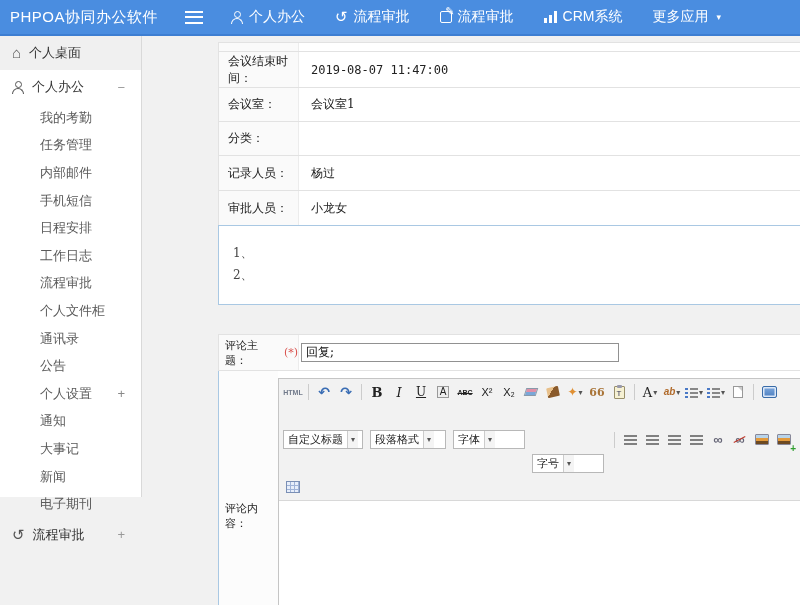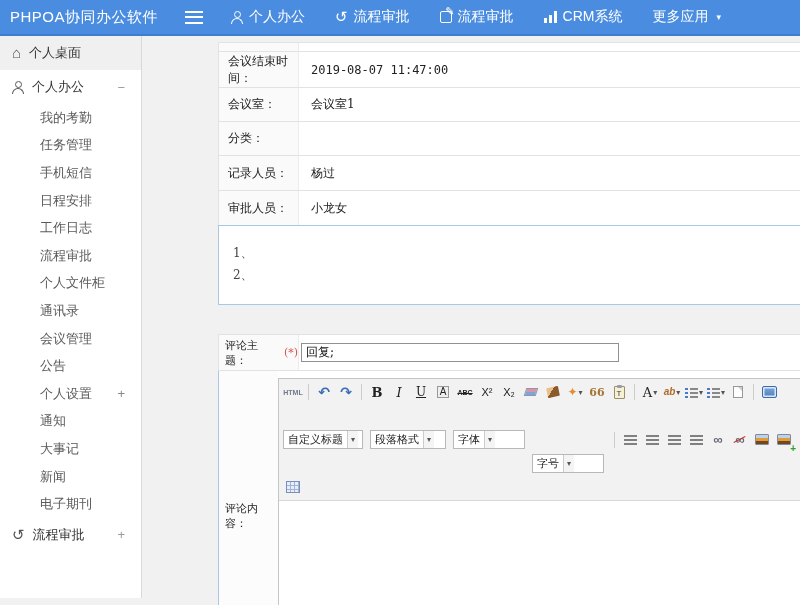--- a/index.html
+++ b/index.html
@@ -24,21 +24,21 @@
     border:1.2px solid currentColor; border-bottom:none; border-radius:6px 6px 0 0; }
   .history-icon::before { content:"↺"; font-size:15px; line-height:1; }
   .edit-icon { width:12px; height:12px; border:1.2px solid currentColor; border-radius:2px; }
   .edit-icon::after { content:"✎"; position:absolute; top:-7px; right:-4px; font-size:11px; }
   .chart-icon { width:13px; height:12px;
     background:linear-gradient(currentColor,currentColor) 0 100%/3px 5px no-repeat,
                linear-gradient(currentColor,currentColor) 5px 100%/3px 8px no-repeat,
                linear-gradient(currentColor,currentColor) 10px 100%/3px 12px no-repeat; }
 
   
-  .sidebar { position:absolute; left:0; top:36px; width:142px; height:562px;
+  .sidebar { position:absolute; left:0; top:36px; width:142px; height:461px;
     background:#fff; border-right:1px solid #d9d9d9; }
   .side-item { display:flex; align-items:center; height:34px; padding:0 12px; gap:8px;
     font-size:13px; color:#333; cursor:pointer; }
   .side-item .ic { color:#555; }
   .side-top { background:#f0f0f0; }
   .home-icon::before { content:"⌂"; font-size:15px; line-height:1; }
   .side-toggle { margin-left:auto; margin-right:4px; color:#999; font-size:13px; }
   .side-children { list-style:none; }
   .side-child { display:flex; align-items:center; height:27.6px; padding-left:40px;
     font-size:13px; color:#5a5a5a; cursor:pointer; }
@@ -191,39 +191,39 @@
     <span class="side-toggle">−</span>
   </div>
   <ul class="side-children">
       <li class="side-child">
         <span class="child-label">我的考勤</span>
       </li>
       <li class="side-child">
         <span class="child-label">任务管理</span>
       </li>
       <li class="side-child">
+        <span class="child-label">内部邮件</span>
+      </li>
+      <li class="side-child">
         <span class="child-label">手机短信</span>
       </li>
       <li class="side-child">
         <span class="child-label">日程安排</span>
       </li>
       <li class="side-child">
         <span class="child-label">工作日志</span>
       </li>
       <li class="side-child">
         <span class="child-label">流程审批</span>
       </li>
       <li class="side-child">
         <span class="child-label">个人文件柜</span>
       </li>
       <li class="side-child">
         <span class="child-label">通讯录</span>
-      </li>
-      <li class="side-child">
-        <span class="child-label">会议管理</span>
       </li>
       <li class="side-child">
         <span class="child-label">公告</span>
       </li>
       <li class="side-child">
         <span class="child-label">个人设置</span>
         <span class="child-toggle">+</span>
       </li>
       <li class="side-child">
         <span class="child-label">通知</span>

